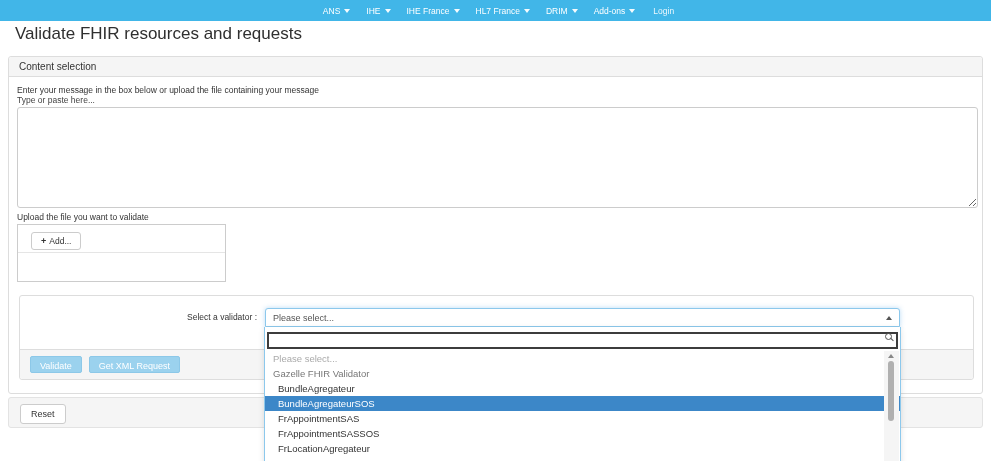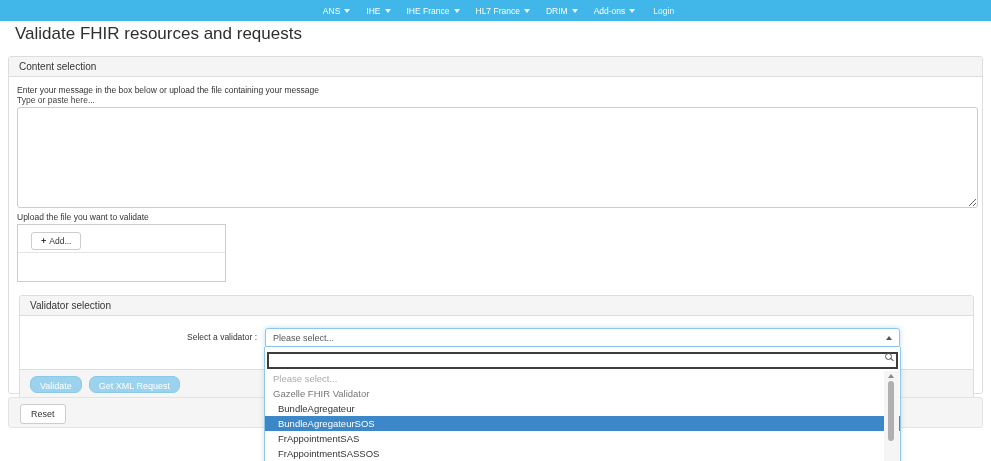--- a/index.html
+++ b/index.html
@@ -73,21 +73,21 @@
   .scroll-up { position:absolute; top:3px; left:4px; width:0; height:0;
                border-left:3px solid transparent; border-right:3px solid transparent;
                border-bottom:4px solid #888; }
   .scroll-thumb { position:absolute; top:10px; left:4px; width:6px; height:60px;
                   background:#b0b0b0; border-radius:3px; }
 
   
   .validator-footer { margin-top:0; background:#f5f5f5; border-top:1px solid #ddd;
                       border-radius:0 0 3px 3px; padding:6px 10px; height:30px; display:flex; gap:7px; }
   .btn-primary-disabled { background:var(--btn-bg,#9bd2ee); border:1px solid #8cc8e8; color:#fff;
-                          font-size:9px; border-radius:7px; padding:4px 9px; cursor:pointer;
+                          font-size:9px; border-radius:2px; padding:4px 9px; cursor:pointer;
                           font-family:"Liberation Sans",sans-serif; }
 
   
   .reset-well { position:absolute; left:8px; top:397px; width:975px; height:31px;
                 background:#f5f5f5; border:1px solid #e3e3e3; border-radius:3px; padding:5px 0 0 11px; }
   .btn-reset { background:#fff; border:1px solid #ccc; border-radius:3px; color:#333; font-size:9px;
                padding:4px 10px; cursor:pointer; font-family:"Liberation Sans",sans-serif; }
 </style>
 </head>
 <body>
@@ -137,21 +137,20 @@
         <div class="upload-bar">
           <button class="add-btn">
             <span class="plus-icon">+</span>
             <span>Add...</span>
           </button>
         </div>
         <div class="upload-files"></div>
       </div>
 
       <section class="panel validator-panel">
-        <div class="panel-heading">Validator selection</div>
         <div class="validator-body">
           <label class="select-label">Select a validator :</label>
           <div class="combobox">
             <div class="combo-toggle">
               <span class="combo-toggle-text">Please select...</span>
               <span class="caret-up"></span>
             </div>
             <div class="combo-dropdown">
               <div class="combo-search">
                 <input value="" style="">

